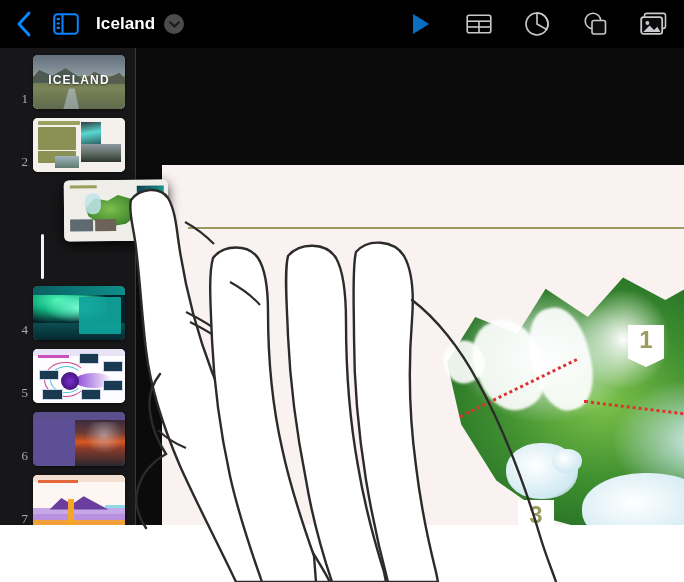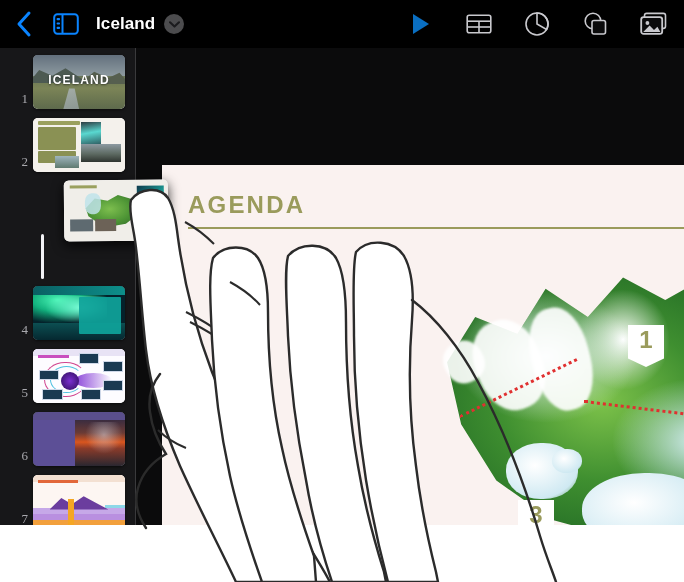--- a/index.html
+++ b/index.html
@@ -477,21 +477,20 @@
         </div>
       </div>
     </div>
 
   </div>
   <div class="nav-divider"></div>
 
   <div class="canvas">
     <div class="slide-main">
 
-      <div class="agenda-title">AGENDA</div>
       <div class="agenda-rule"></div>
 
       <div class="map-photo">
         <div class="map-land"></div>
 
         <div class="snow" style="left:36px;top:74px;width:66px;height:92px;transform:rotate(-22deg)"></div>
         <div class="snow" style="left:92px;top:62px;width:58px;height:104px;transform:rotate(-14deg)"></div>
         <div class="snow" style="left:4px;top:96px;width:40px;height:42px;transform:rotate(-30deg)"></div>
         <div class="glacier" style="left:66px;top:198px;width:72px;height:56px"></div>
         <div class="glacier" style="left:142px;top:228px;width:130px;height:74px"></div>

